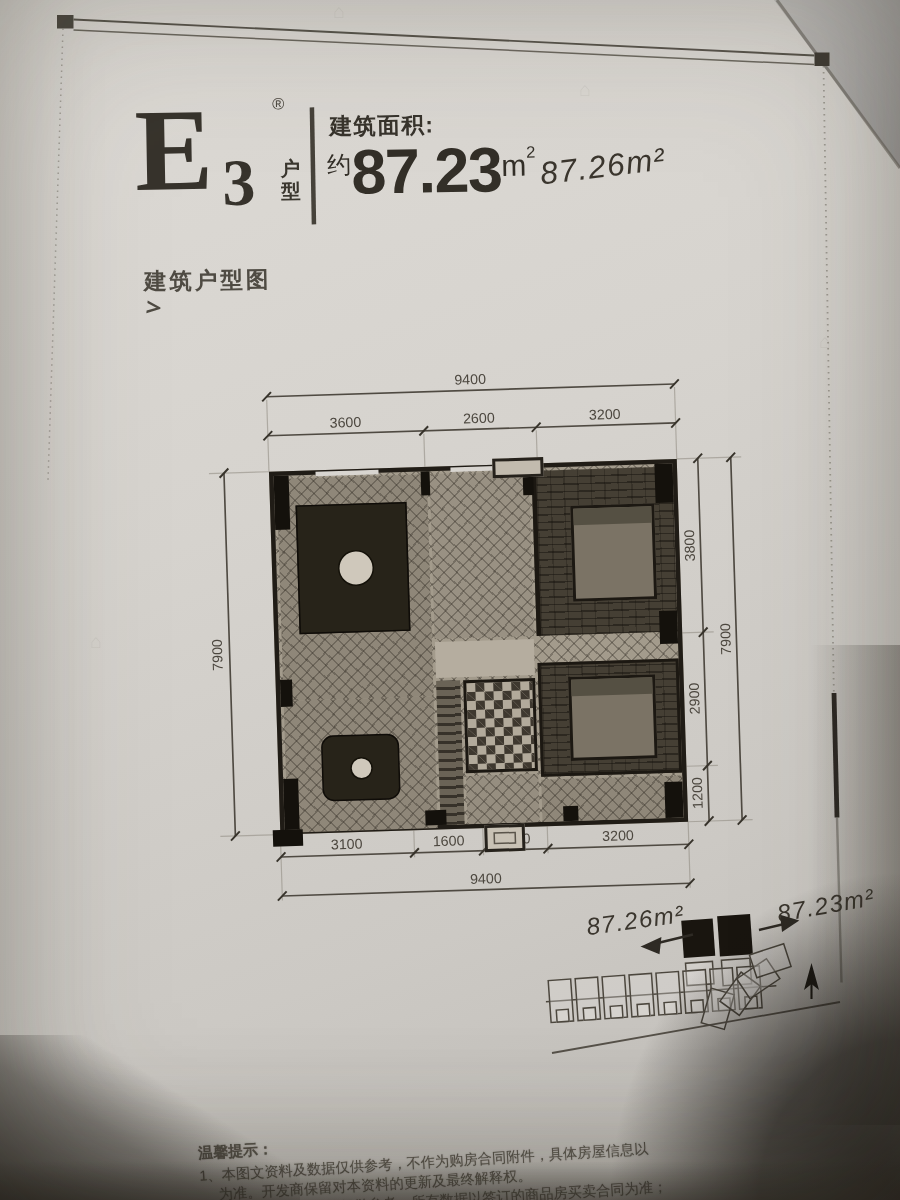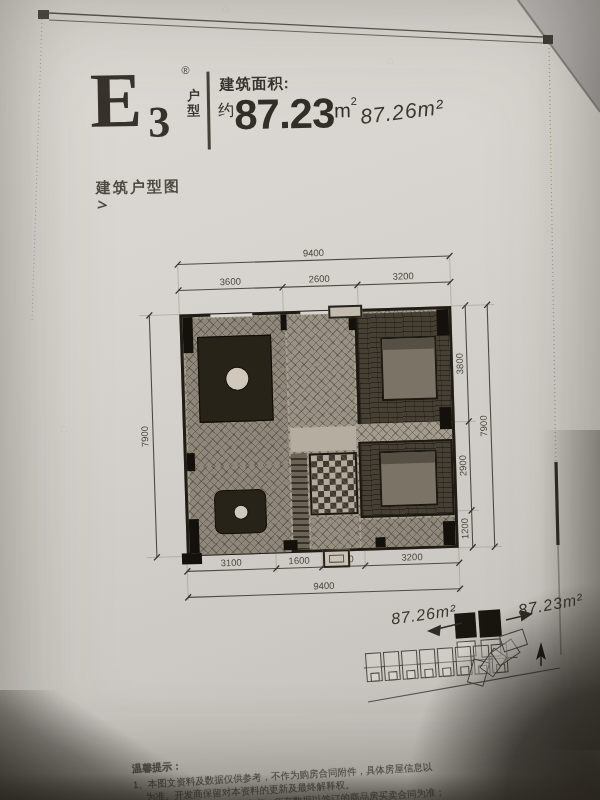--- a/index.html
+++ b/index.html
@@ -26,21 +26,21 @@
   
   svg.overlay{left:0;top:0;width:600px;height:800px;}
   
   .wm{color:#5d594f;opacity:.08;font-size:13px;letter-spacing:2px;pointer-events:none;}
   
   .header{left:90px;top:58px;width:420px;height:90px;transform:rotate(-1deg);}
   .ecode{font-family:"Liberation Serif",serif;font-weight:bold;color:#37332c;}
   .e-letter{font-size:78px;line-height:78px;position:absolute;left:0;top:0;}
   .e-number{font-size:44px;position:absolute;left:58px;top:36px;}
   .reg{position:absolute;left:92px;top:4px;font-size:11px;color:#4a463e;}
-  .unit-type{position:absolute;left:97px;top:28px;width:15px;font-size:13px;line-height:15px;
+  .unit-type{position:absolute;left:97px;top:45px;width:15px;font-size:13px;line-height:15px;
     word-break:break-all;color:#3b372f;font-weight:bold;}
   .divider{position:absolute;left:117px;top:12px;width:3px;height:78px;background:#46423a;}
   .area-caption{position:absolute;left:130px;top:16px;font-size:15px;font-weight:bold;color:#37332c;letter-spacing:1px;}
   .area-row{position:absolute;left:128px;top:32px;color:#332f28;}
   .area-approx{font-size:16px;vertical-align:14px;}
   .area-value{font-size:42px;font-weight:bold;letter-spacing:-1px;}
   .area-unit{font-size:20px;vertical-align:10px;}
   .area-sup{font-size:11px;vertical-align:22px;}
   .hw{color:#3b362e;font-style:italic;font-weight:500;letter-spacing:1px;}
   .hw-top{left:360px;top:100px;font-size:21px;transform:rotate(-7deg);}

